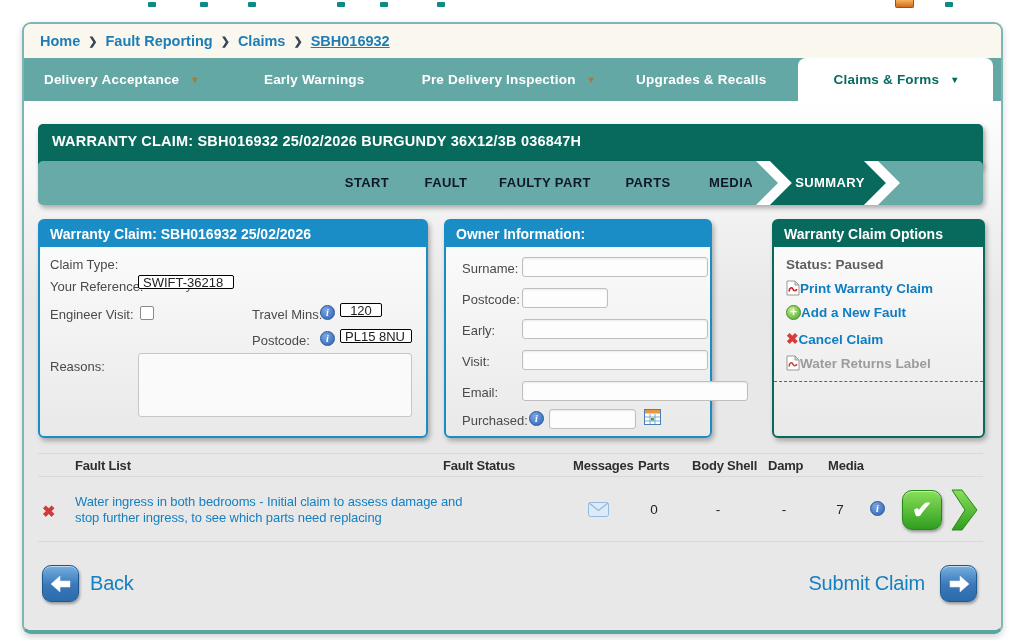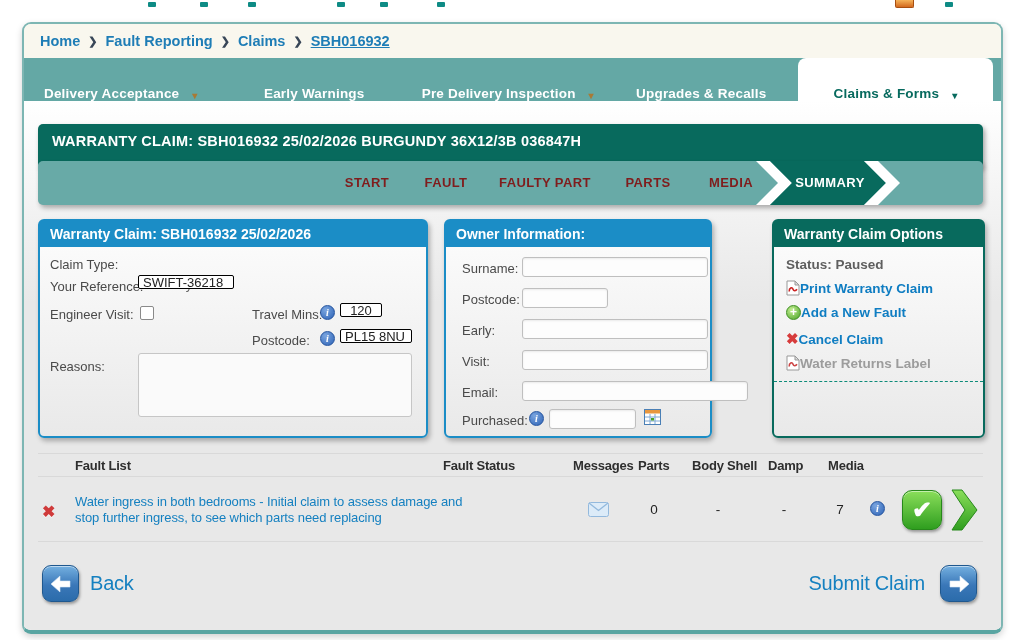--- a/index.html
+++ b/index.html
@@ -21,38 +21,38 @@
     box-shadow:0 3px 7px rgba(0,0,0,.18);
   }
   
   .breadcrumb { height:34px; background:#f9f7ee; display:flex; align-items:center; padding:0 16px;
     font-size:14.5px; font-weight:bold; }
   .crumb { color:#1e7db6; text-decoration:none; cursor:pointer; }
   .crumb.current { text-decoration:underline; }
   .crumb-sep { color:#384657; font-size:11px; margin:0 8px; font-weight:bold; }
   
   .tabbar { height:43px; background:#64a8a5; display:flex; align-items:stretch; }
-  .tab { flex:1; display:flex; align-items:flex-end; justify-content:center; gap:13px;
+  .tab { flex:1; display:flex; align-items:center; justify-content:center; gap:13px;
     color:#ffffff; font-weight:bold; font-size:13.5px; letter-spacing:.2px; cursor:pointer; }
   .tab .caret { font-size:10px; color:#a97a35; }
   .tab.active { flex:none; width:195px; margin-right:8px; background:#ffffff; color:#076a5e;
     border-radius:8px 8px 0 0; }
   .tab.active .caret { color:#076a5e; }
   
   .content { position:relative; height:529px;
     background:linear-gradient(180deg,#ffffff 0%,#f5f5f5 16%,#e8e8e8 38%,#e8e8e8 100%); }
   
   .claim-banner { position:absolute; left:14px; right:18px; top:23px; height:44px;
     background:#086a5d; border-radius:5px; box-shadow:2px 3px 5px rgba(0,0,0,.35);
     color:#fff; font-weight:bold; font-size:14.5px; line-height:34px; padding-left:14px; letter-spacing:.2px; }
   
   .progress { position:absolute; left:14px; right:18px; top:60px; height:44px;
     background:#68aaa7; border-radius:5px; box-shadow:2px 3px 5px rgba(0,0,0,.3); }
   .step { position:absolute; top:0; line-height:44px; transform:translateX(-50%);
-    color:#7f1d1d; font-weight:bold; font-size:13px; letter-spacing:.4px; cursor:pointer; }
+    color:#0f172a; font-weight:bold; font-size:13px; letter-spacing:.4px; cursor:pointer; }
   .step-summary-svg { position:absolute; left:714px; top:0; }
   .step.summary { left:792px; color:#fff; z-index:2; }
   
   .panel { position:absolute; top:118px; height:219px; border-radius:6px;
     box-shadow:2px 3px 5px rgba(0,0,0,.28); background:linear-gradient(180deg,#fdfdfd,#e9e9e9); }
   .panel.blue { border:2px solid #1b8dc6; }
   .panel.teal { border:2px solid #086a5d; }
   .panel-h { height:26px; color:#fff; font-weight:bold; font-size:14px; padding:5px 10px 0 10px; }
   .panel.blue .panel-h { background:#1b8dc6; }
   .panel.teal .panel-h { background:#086a5d; }

